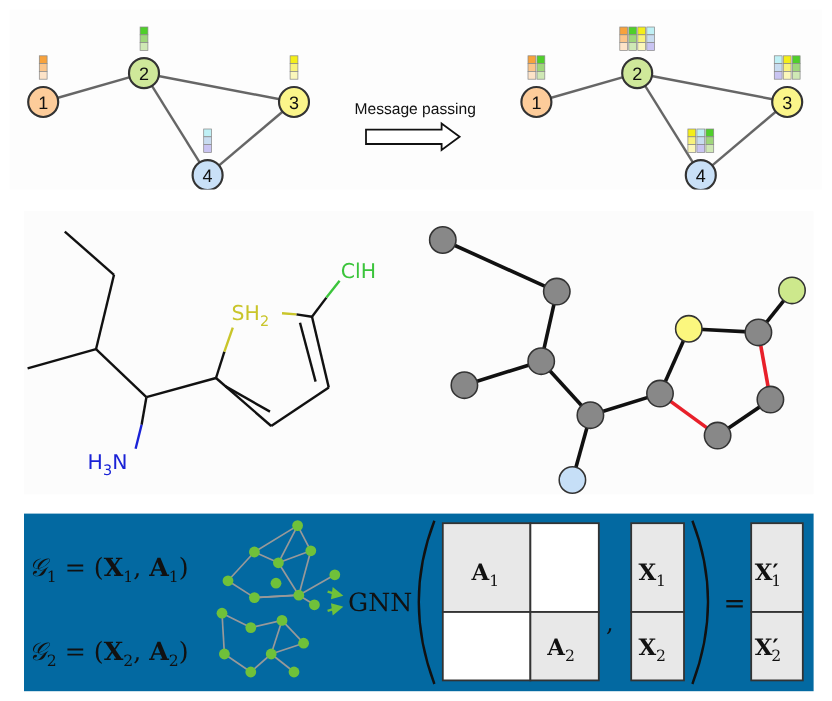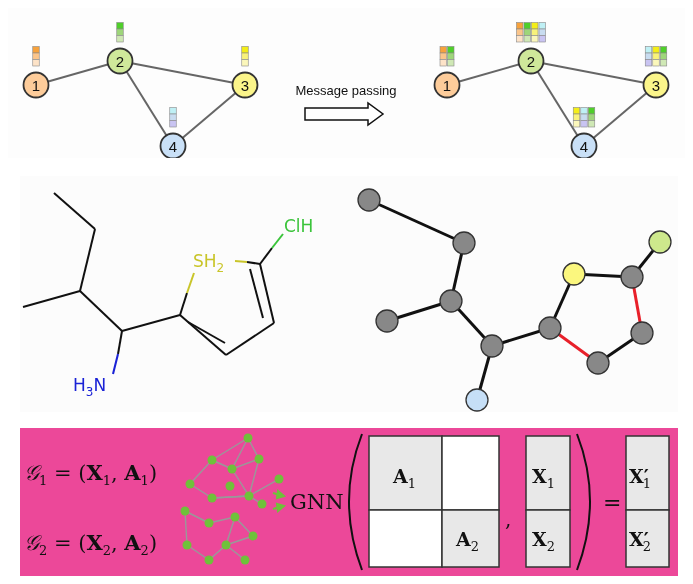--- a/index.html
+++ b/index.html
@@ -1,20 +1,20 @@
 <!DOCTYPE html>
 <html><head>
 <meta charset="utf-8">
 <style>
   html,body{margin:0;padding:0;background:#ffffff;}
   body{width:693px;height:584px;position:relative;overflow:hidden;font-family:"Liberation Sans",sans-serif;}
   .panel{position:absolute;background:#fdfdfd;}
   #p1{left:8px;top:8px;width:677px;height:150px;}
   #p2{left:20px;top:176px;width:658px;height:236px;background:#fcfcfc;}
-  #p3{left:20px;top:428px;width:658px;height:148px;background:#ec4899;}
+  #p3{left:20px;top:428px;width:658px;height:148px;background:#0369a1;}
   svg{position:absolute;left:0;top:0;}
   .serif{font-family:"DejaVu Serif","Liberation Serif",serif;}
 </style>
 </head>
 <body>
 
 <div class="panel" id="p1">
   <svg width="677" height="150">
     <g id="graph-before">
         <line x1="28" y1="77" x2="112" y2="53" stroke="#666666" stroke-width="2"></line>

